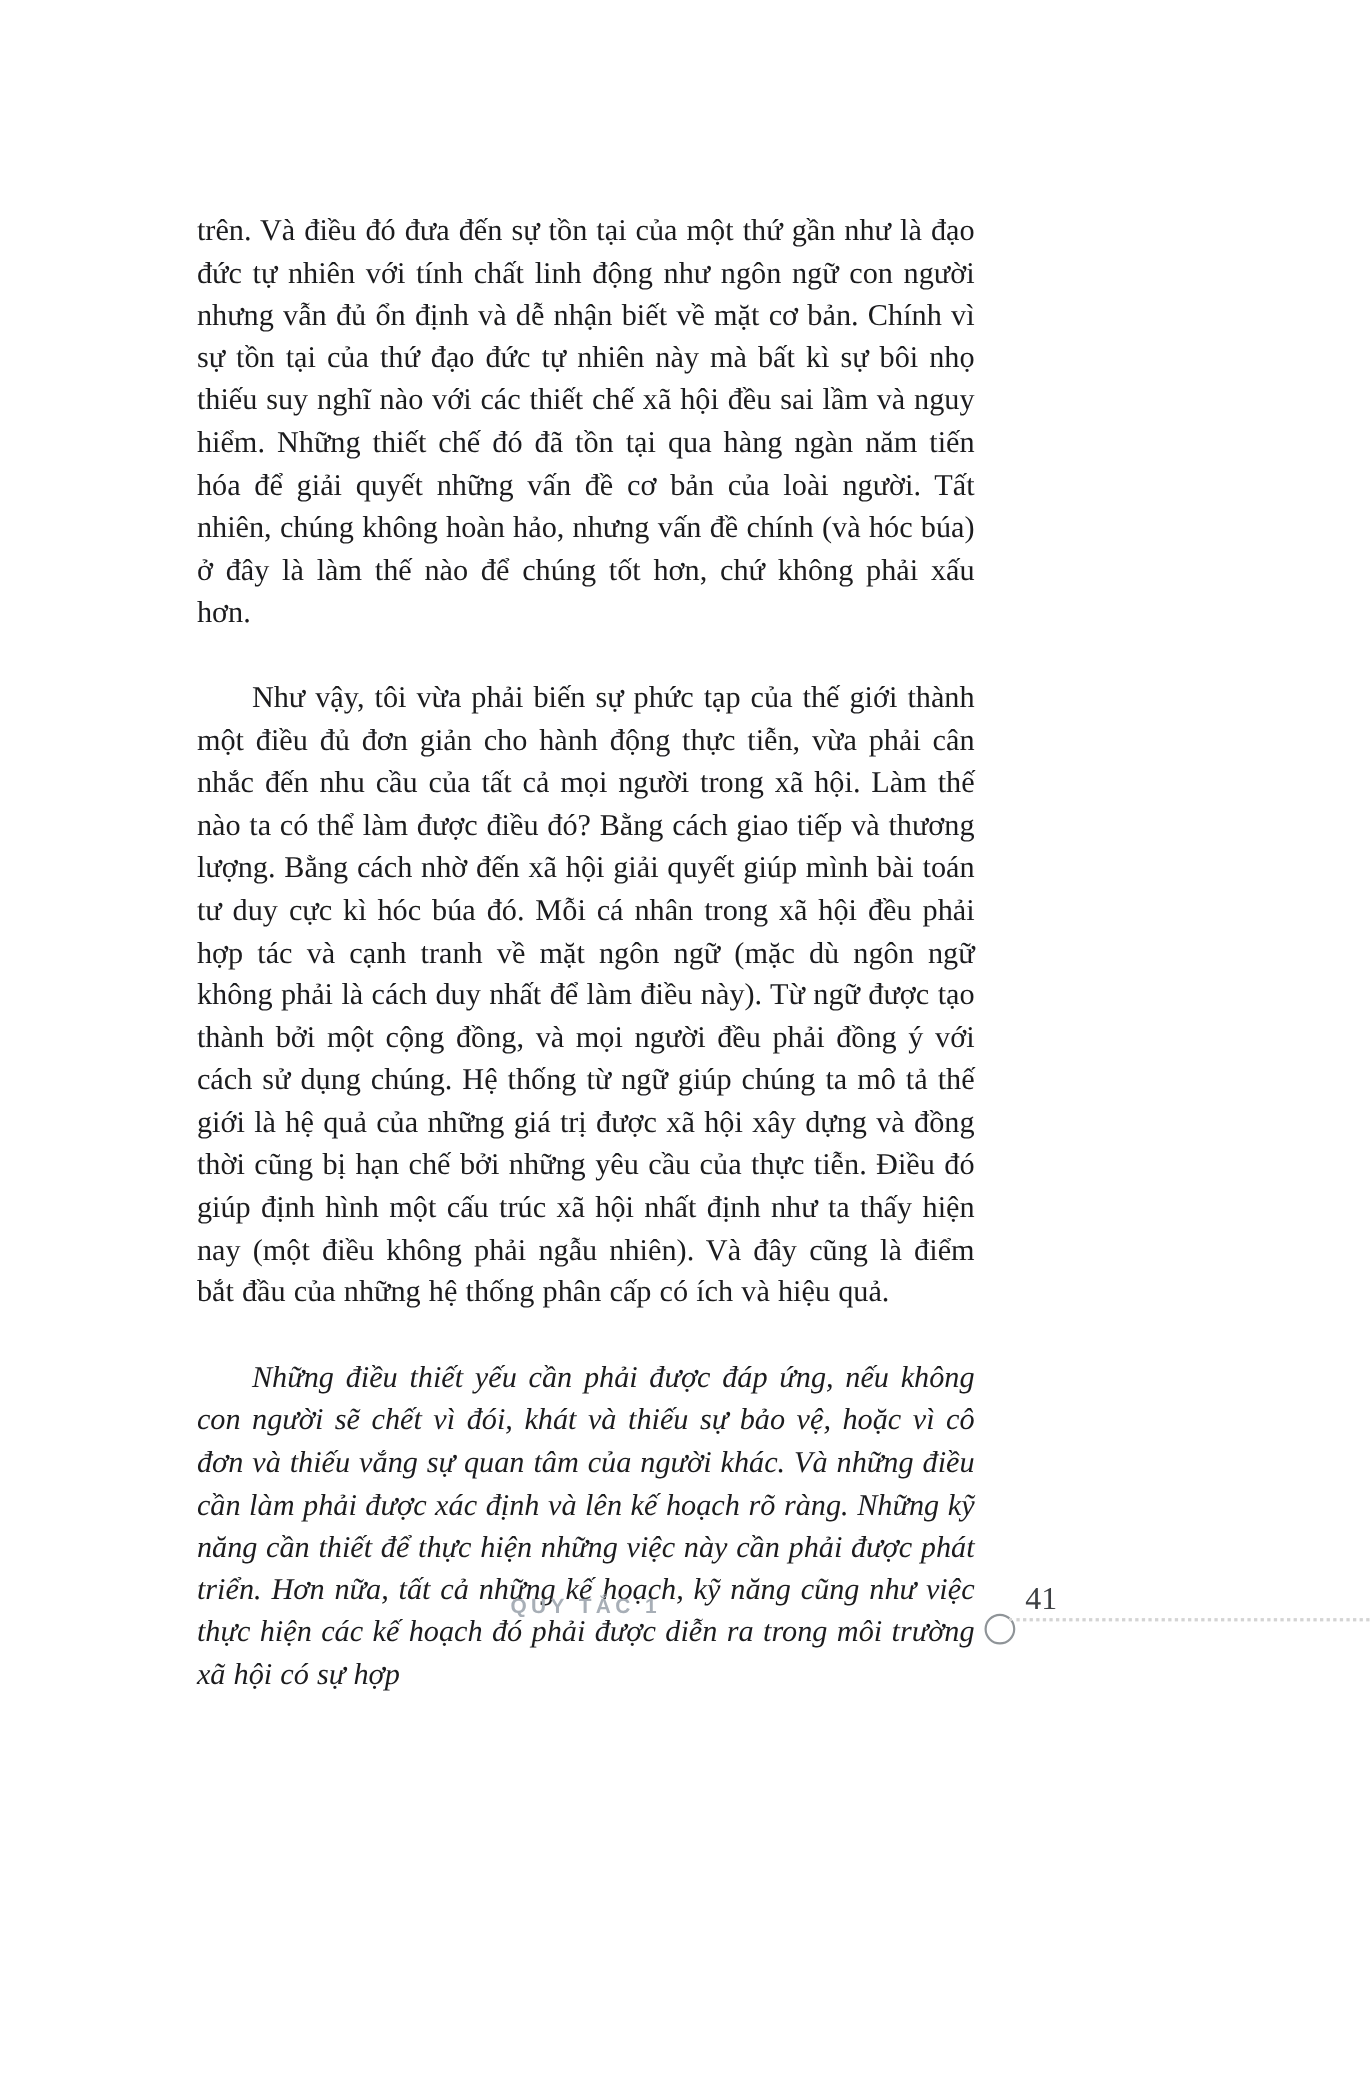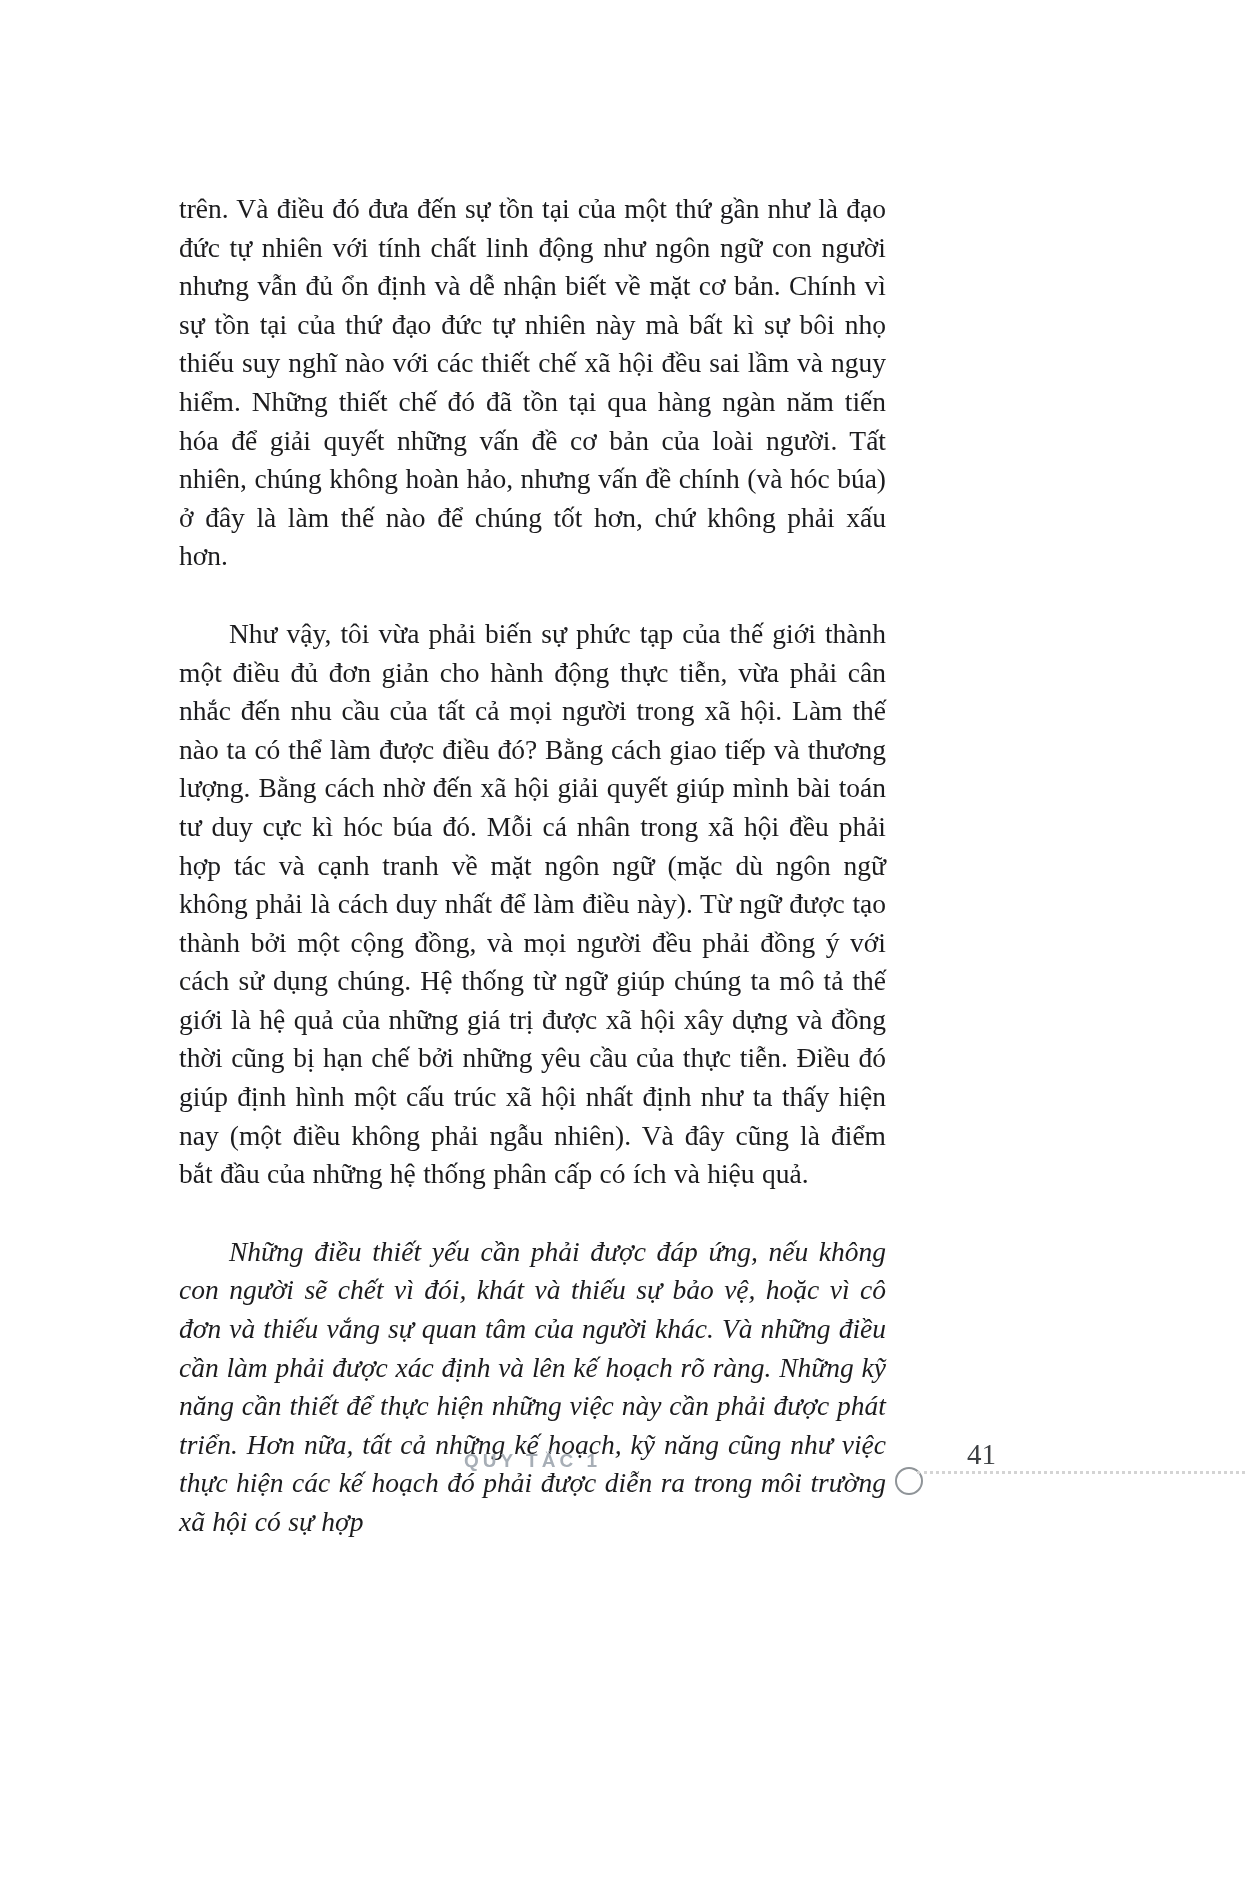--- a/index.html
+++ b/index.html
@@ -40,21 +40,21 @@
     width: 755px;
     text-align: center;
     font-family: "Liberation Sans", "DejaVu Sans", sans-serif;
     font-weight: bold;
     font-size: 19px;
     letter-spacing: 4px;
     color: #a7aeb6;
   }
   .page-number {
     position: absolute;
-    left: 931px;
+    left: 896px;
     top: 1402px;
     width: 60px;
     font-size: 29px;
     color: #3d4043;
     font-family: "Liberation Serif", "DejaVu Serif", serif;
   }
   .dotted-rule {
     position: absolute;
     left: 893px;
     top: 1447px;

